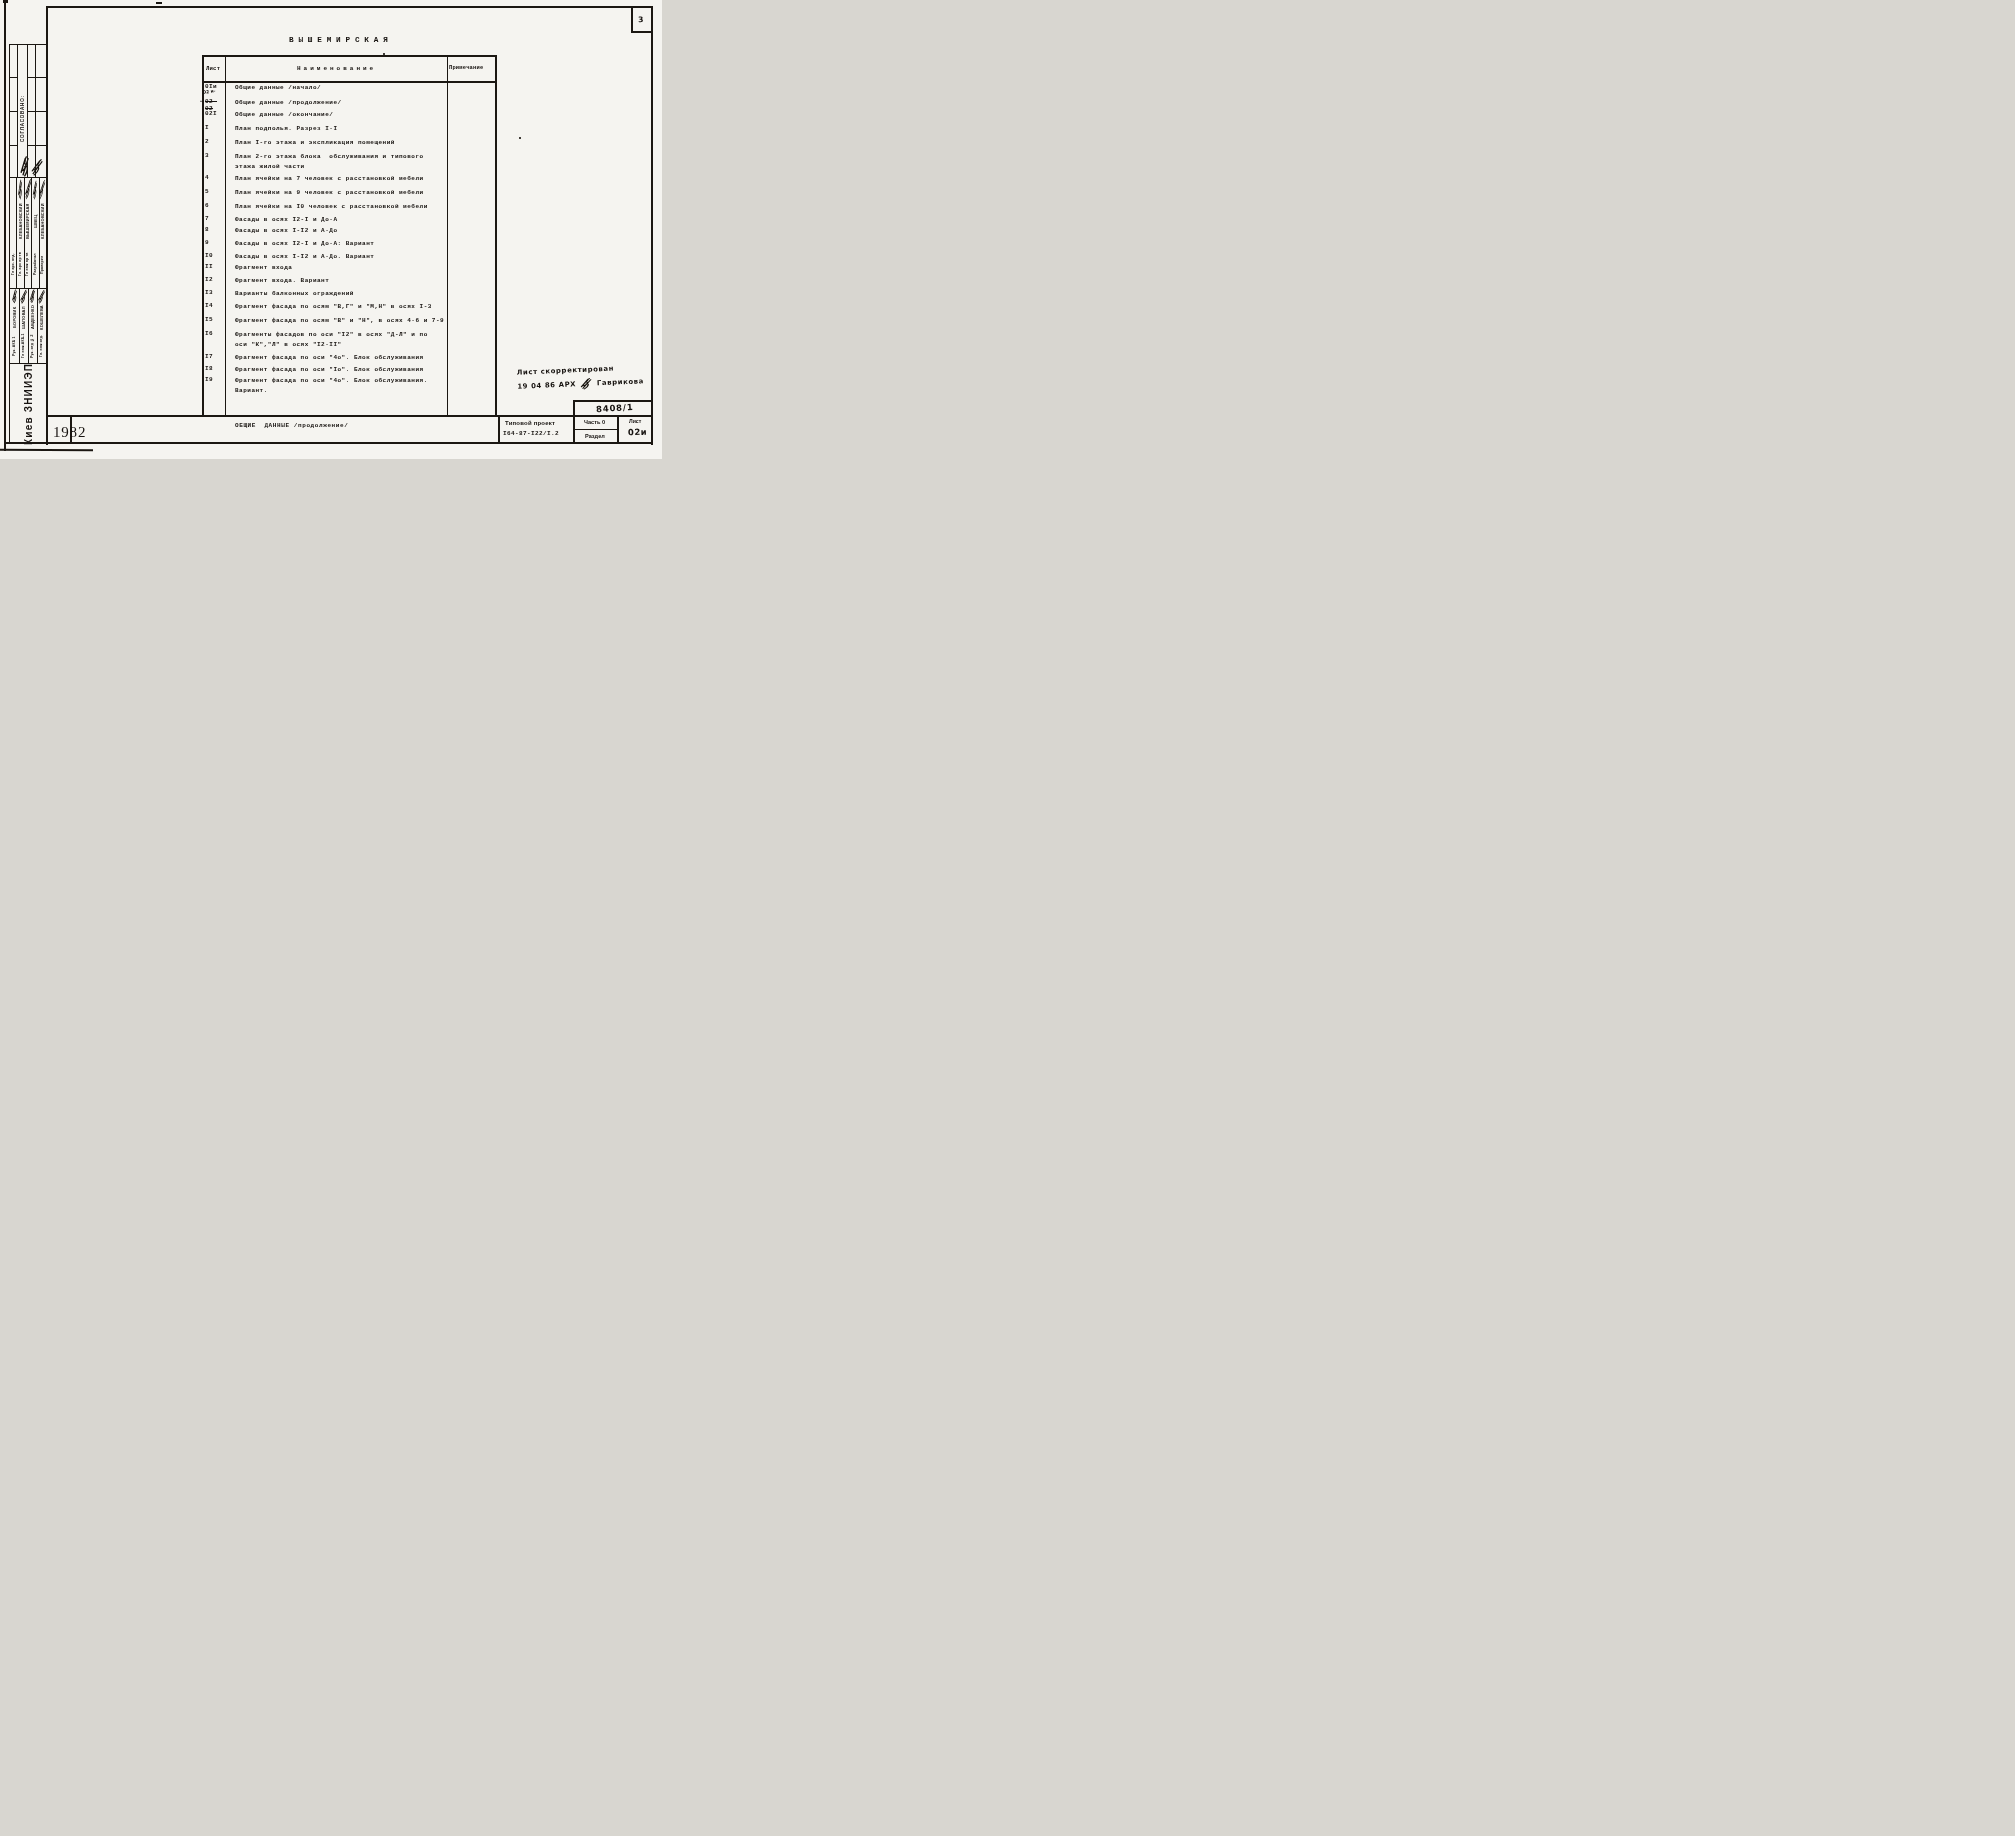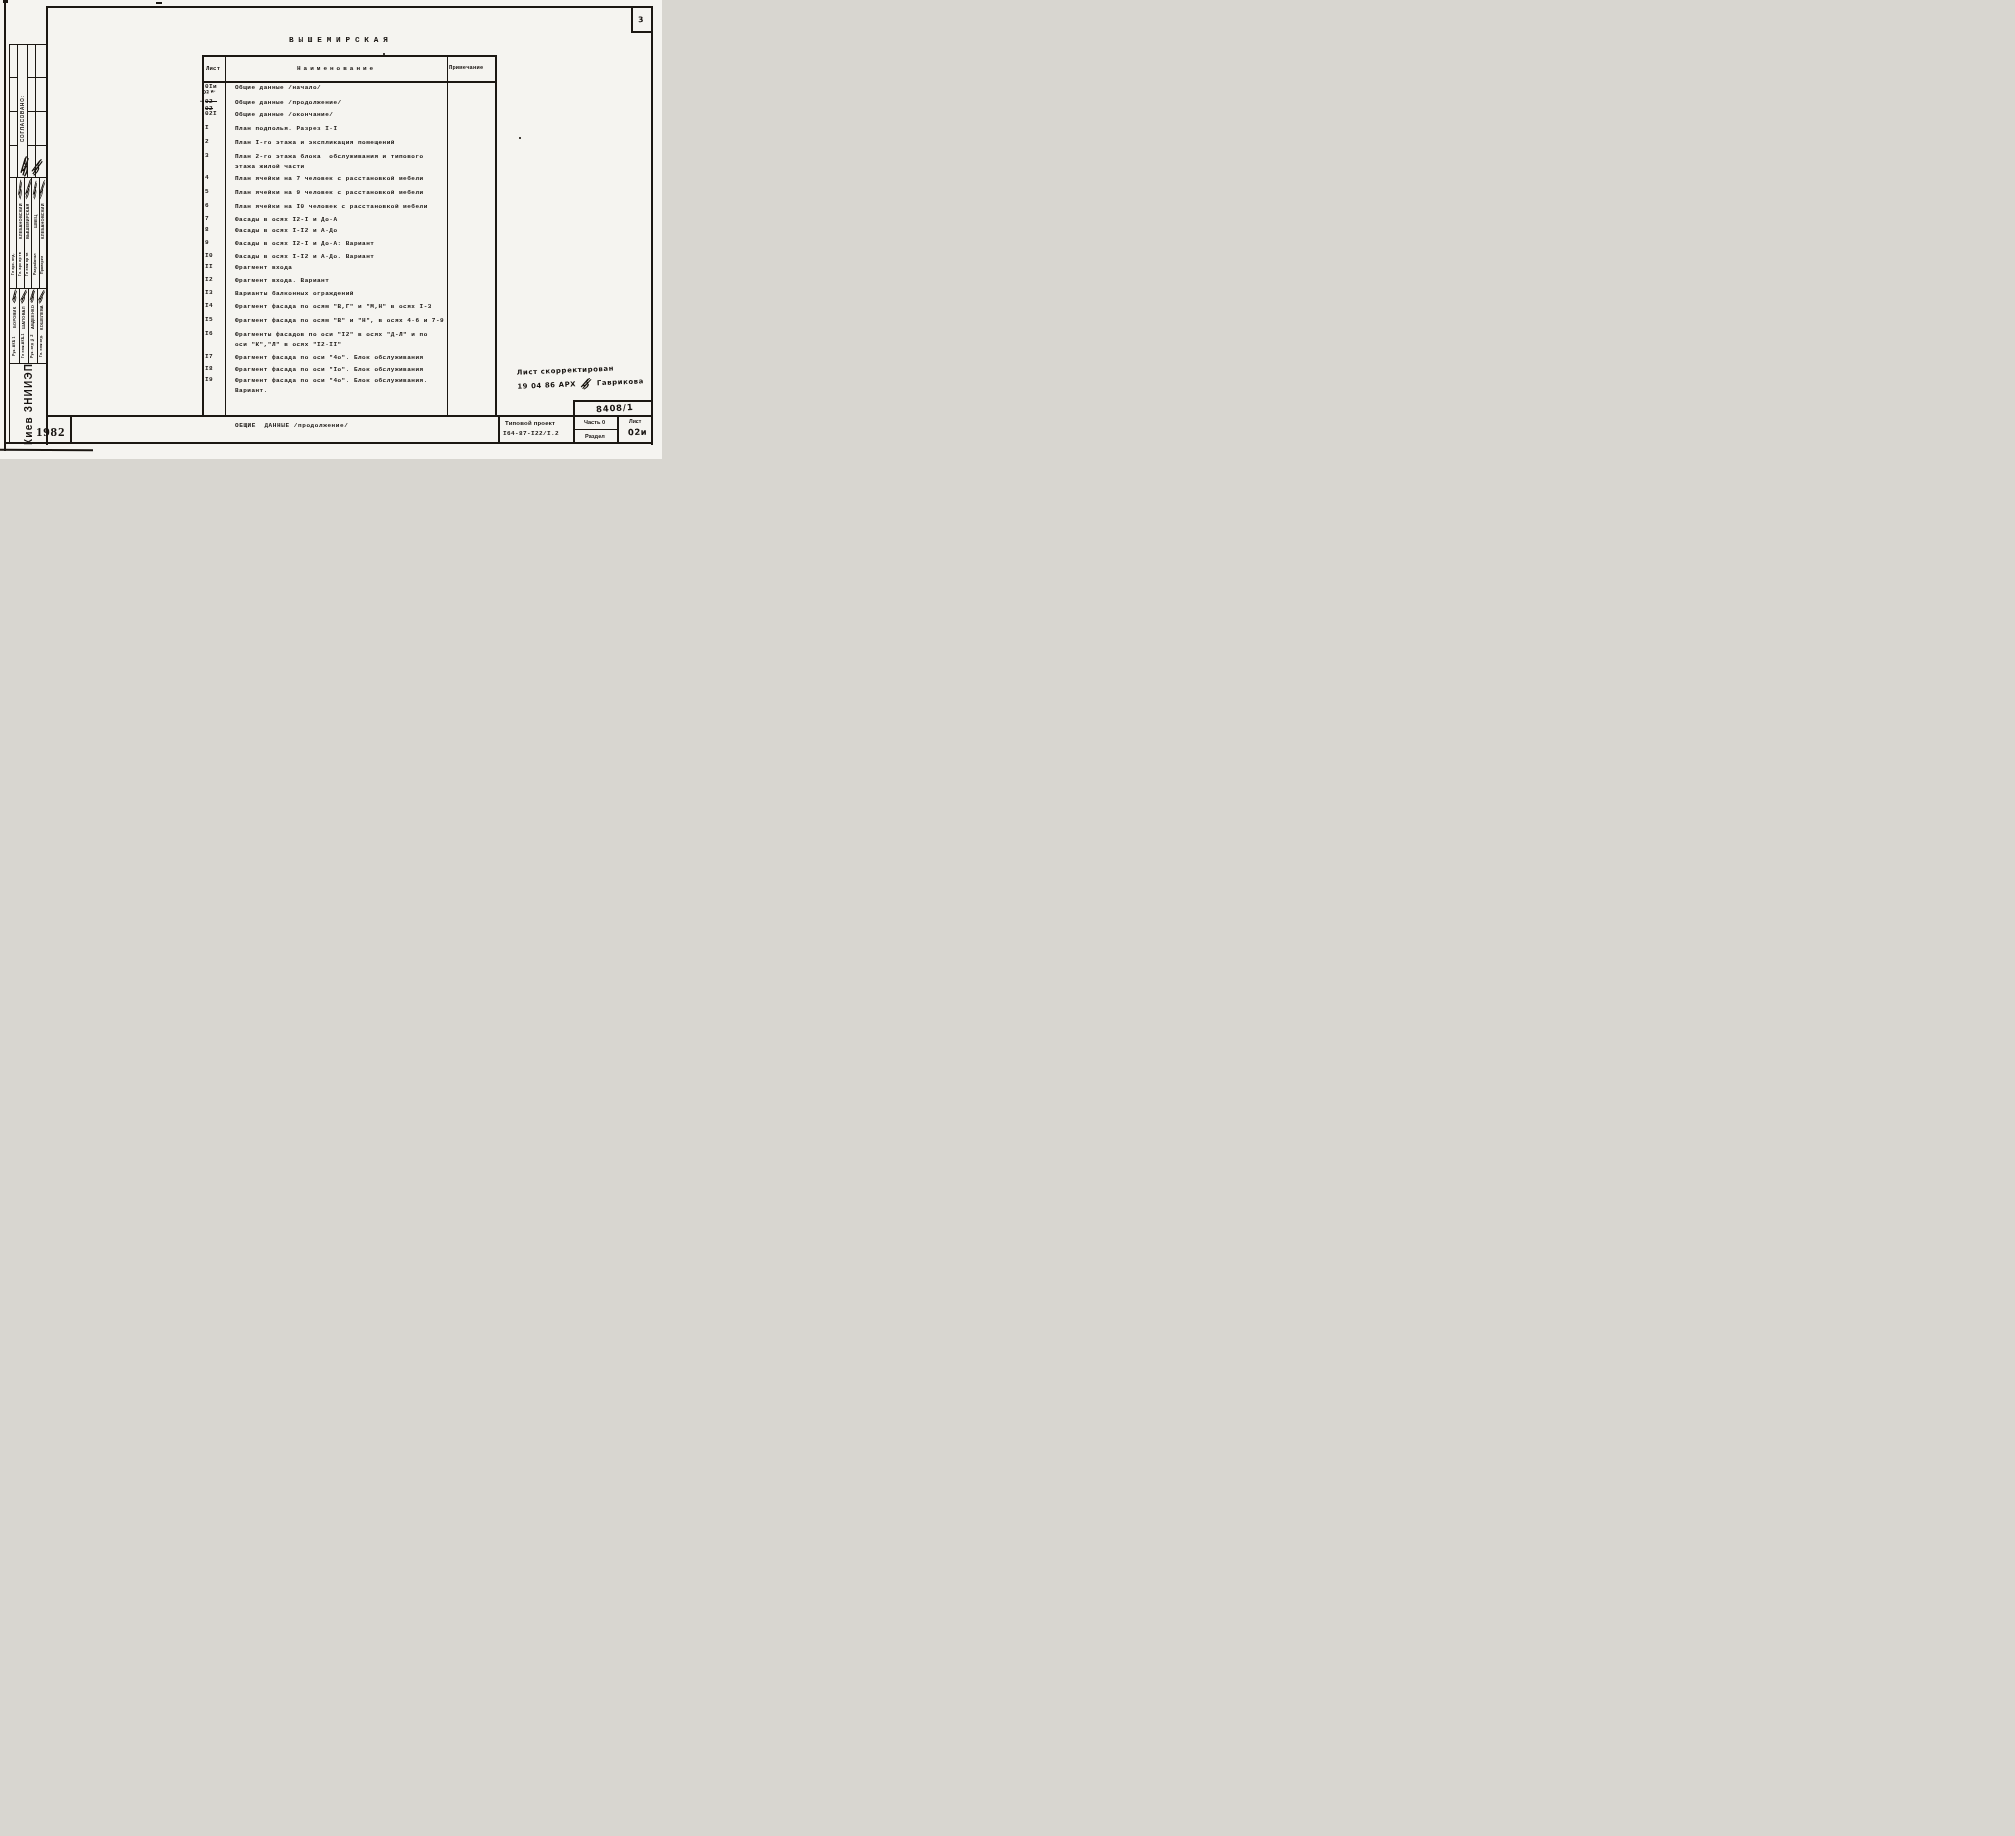--- a/index.html
+++ b/index.html
@@ -264,21 +264,21 @@
       <span class="hand" style="font-size:6.9px;letter-spacing:0.6px;">Гаврикова</span>
     </div>
   </div>
 
   <div class="ln" style="left:573px;top:400px;width:80px;height:1.6px;"></div>
   <div class="ln" style="left:573px;top:400px;width:1.6px;height:16px;"></div>
   <div class="txt hand" style="left:596px;top:403px;font-size:8.5px;letter-spacing:0.8px;transform:rotate(-4deg);">8408/1</div>
 
   <div class="ln" style="left:46px;top:415px;width:607px;height:1.6px;"></div>
   <div class="ln" style="left:70px;top:415px;width:1.6px;height:29px;"></div>
-  <div class="txt" style="left:36px;top:424px;font-family:'Liberation Serif','DejaVu Serif',serif;font-weight:700;font-size:13px;letter-spacing:0.8px;">1982</div>
+  <div class="txt" style="left:53px;top:424px;font-family:'Liberation Serif','DejaVu Serif',serif;font-weight:400;font-size:15px;letter-spacing:0.8px;">1982</div>
   <div class="txt mono" style="left:235px;top:422px;font-size:6px;letter-spacing:0.6px;">ОБЩИЕ  ДАННЫЕ /продолжение/</div>
 
   <div class="ln" style="left:498px;top:415px;width:1.6px;height:29px;"></div>
   <div class="ln" style="left:573px;top:415px;width:1.6px;height:29px;"></div>
   <div class="ln" style="left:617px;top:415px;width:1.6px;height:29px;"></div>
   <div class="ln" style="left:573px;top:429px;width:46px;height:1.2px;"></div>
   <div class="txt" style="left:505px;top:420px;font-size:6px;font-weight:700;letter-spacing:0.2px;">Типовой проект</div>
   <div class="txt mono" style="left:503px;top:430px;font-size:6px;letter-spacing:0.4px;">I64-87-I22/I.2</div>
   <div class="txt" style="left:584px;top:419px;font-size:5.6px;font-weight:700;">Часть 0</div>
   <div class="txt" style="left:585px;top:433px;font-size:5.6px;font-weight:700;">Раздел</div>

